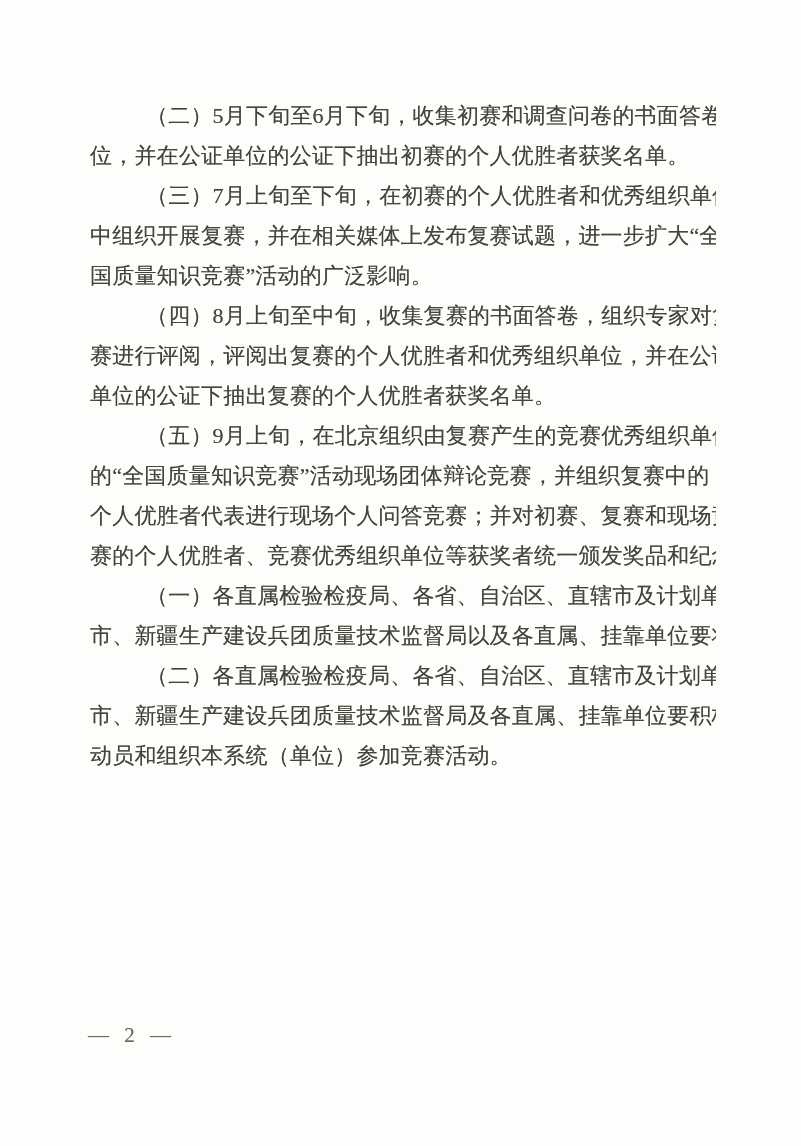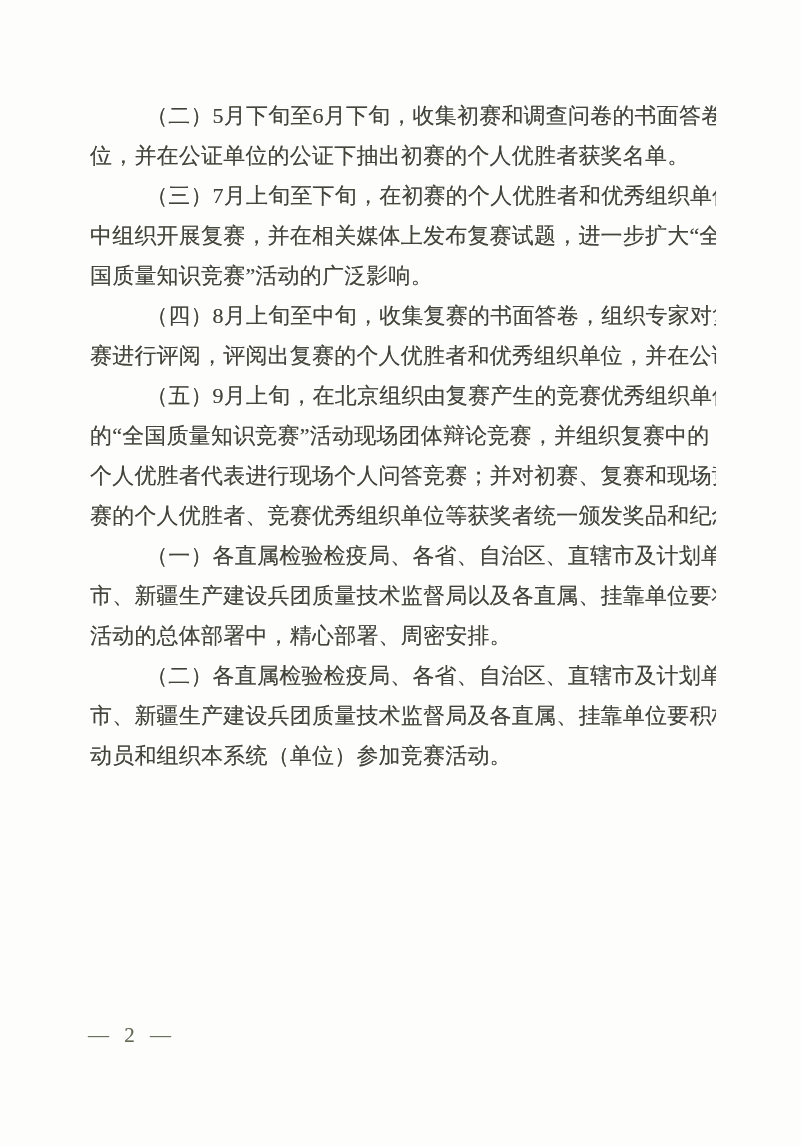--- a/index.html
+++ b/index.html
@@ -61,31 +61,31 @@
         <span class="line">位，并在公证单位的公证下抽出初赛的个人优胜者获奖名单。</span>
       </p>
       <p class="para body">
         <span class="line">（三）7月上旬至下旬，在初赛的个人优胜者和优秀组织单位</span>
         <span class="line">中组织开展复赛，并在相关媒体上发布复赛试题，进一步扩大“全</span>
         <span class="line">国质量知识竞赛”活动的广泛影响。</span>
       </p>
       <p class="para body">
         <span class="line">（四）8月上旬至中旬，收集复赛的书面答卷，组织专家对复</span>
         <span class="line">赛进行评阅，评阅出复赛的个人优胜者和优秀组织单位，并在公证</span>
+        <span class="line">单位的公证下抽出复赛的个人优胜者获奖名单。</span>
       </p>
       <p class="para body">
         <span class="line">（五）9月上旬，在北京组织由复赛产生的竞赛优秀组织单位、</span>
         <span class="line">的“全国质量知识竞赛”活动现场团体辩论竞赛，并组织复赛中的</span>
         <span class="line">个人优胜者代表进行现场个人问答竞赛；并对初赛、复赛和现场竞</span>
         <span class="line">赛的个人优胜者、竞赛优秀组织单位等获奖者统一颁发奖品和纪念</span>
       </p>
       <p class="para body">
         <span class="line">（一）各直属检验检疫局、各省、自治区、直辖市及计划单列</span>
         <span class="line">市、新疆生产建设兵团质量技术监督局以及各直属、挂靠单位要将</span>
-        <span class="line">活动的总体部署中，精心部署、周密安排。</span>
       </p>
       <p class="para body">
         <span class="line">（二）各直属检验检疫局、各省、自治区、直辖市及计划单列</span>
         <span class="line">市、新疆生产建设兵团质量技术监督局及各直属、挂靠单位要积极</span>
         <span class="line">动员和组织本系统（单位）参加竞赛活动。</span>
       </p>
     </main>
   <div class="pagenum">— 2 —</div>
 </div>
 

